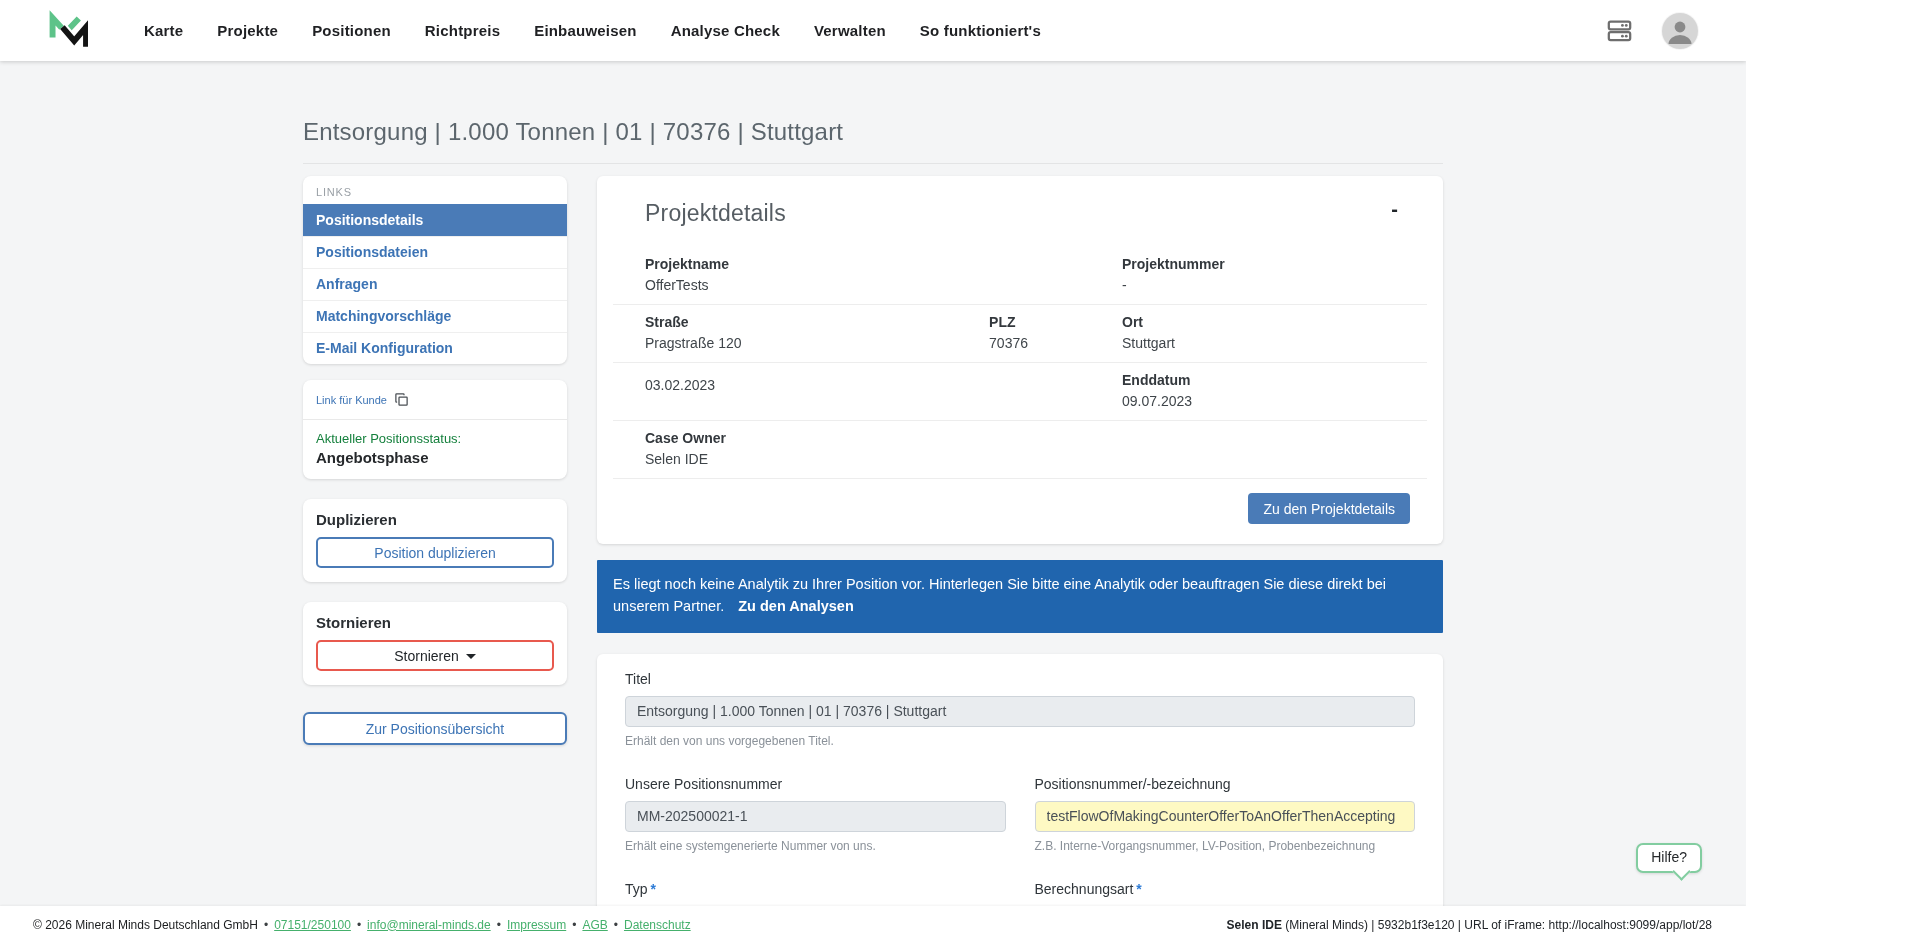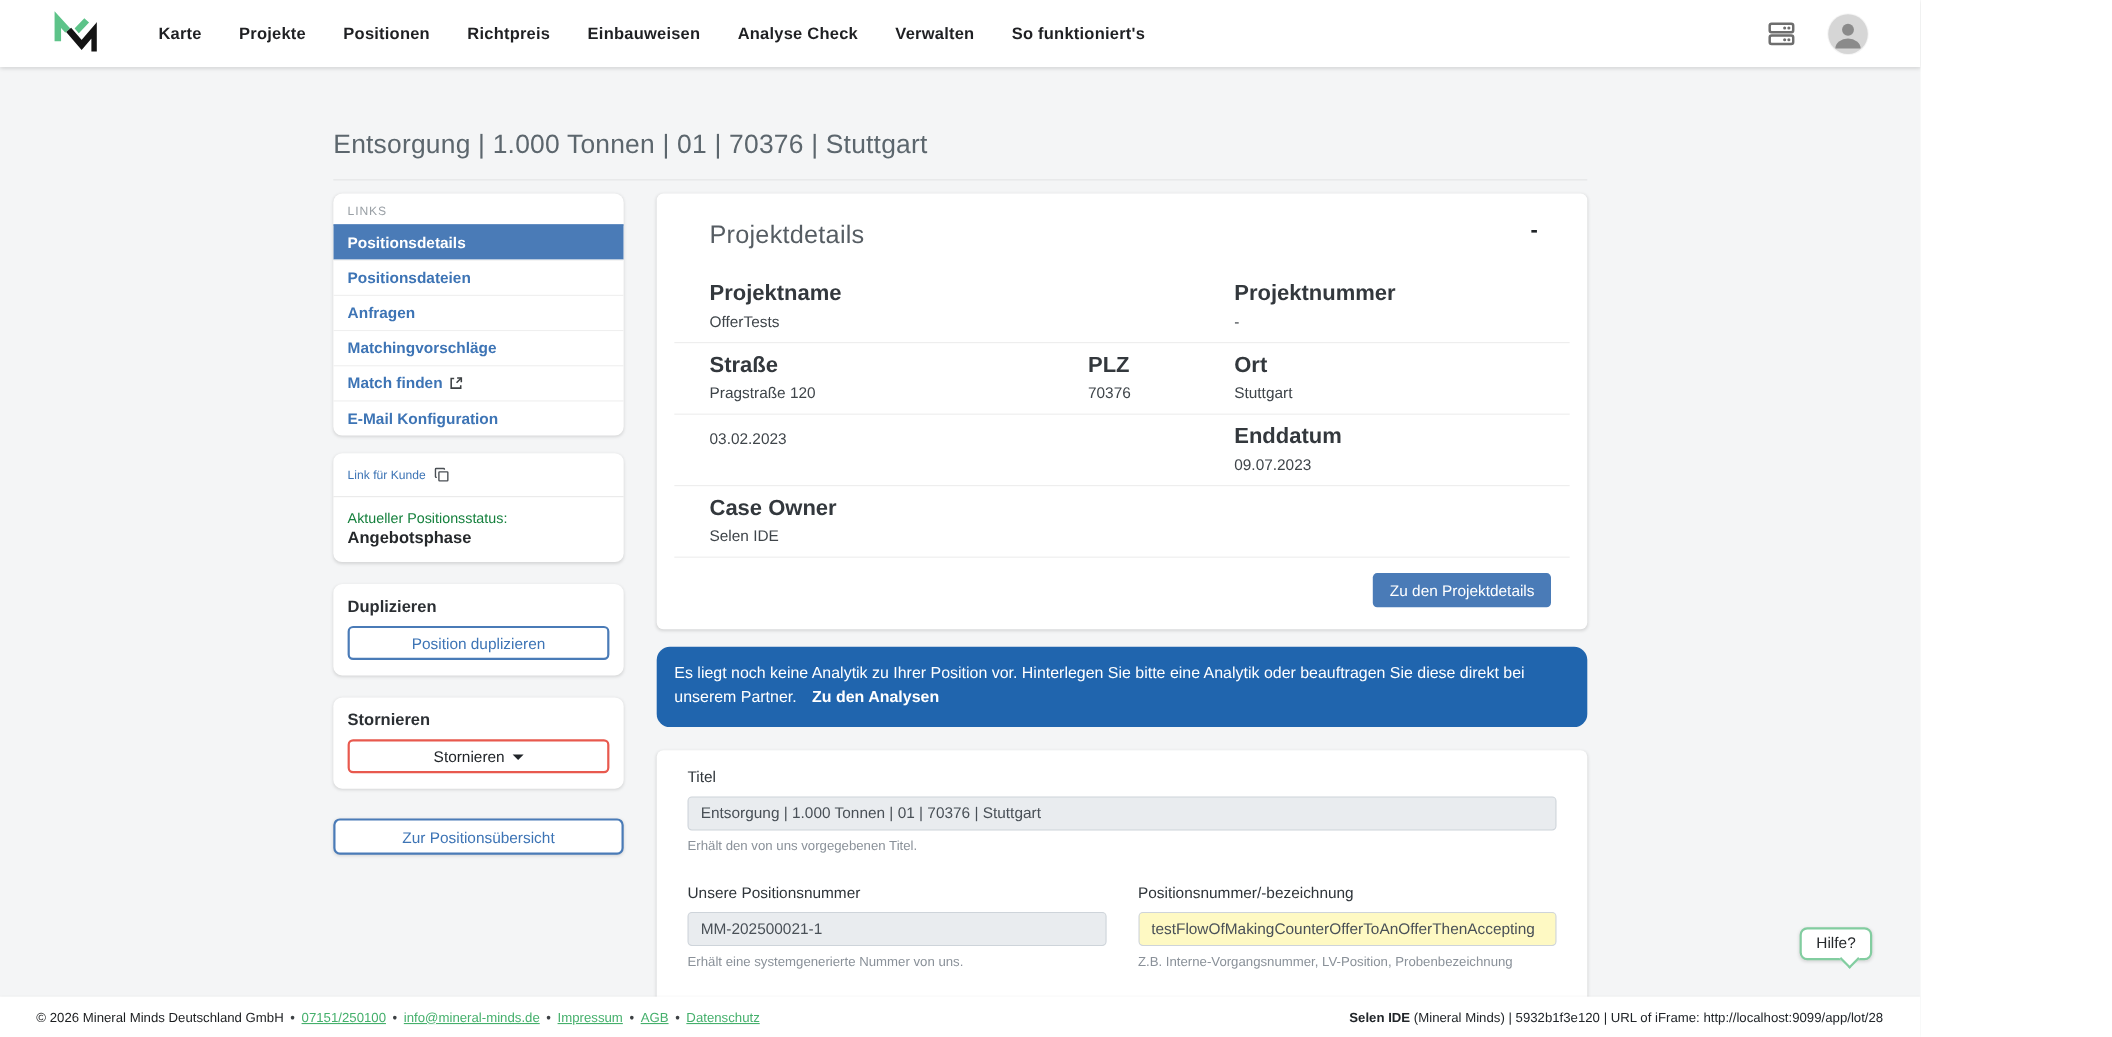--- a/index.html
+++ b/index.html
@@ -55,26 +55,26 @@
   .pd-title { font-size:23px; color:#565d63; letter-spacing:.2px; }
   .pd-collapse { margin-left:auto; font-size:20px; font-weight:700; color:#212529; line-height:18px; cursor:pointer; }
   .pd-rows { margin:6px 16px 0 16px; }
   .pd-row { display:flex; padding:9px 0 11px 32px; border-top:1px solid #ededed; }
   .pd-row:first-child { border-top:none; }
   .pd-rows-end { height:1px; background:#ededed; margin:0 16px; }
   .pd-cell-main { width:61%; }
   .pd-cell-plz { width:17%; }
   .pd-cell-rest { flex:1; }
   .pd-cell-mid { width:44%; }
-  .pd-label { font-size:20px; font-weight:700; color:#33383d; }
+  .pd-label { font-size:14px; font-weight:700; color:#33383d; }
   .pd-value { font-size:14px; color:#3f454a; margin-top:5px; }
   .pd-footer { display:flex; justify-content:flex-end; padding:14px 33px 0 0; }
   .btn-filled-blue { background:#4a7bb7; color:#fff; border:none; height:31px; padding:0 15px; border-radius:4px; font-size:14px; }
 
-  .banner { margin-top:16px; background:#2065ae; border-radius:12px; color:#fff; padding:13px 16px 15px 16px;
+  .banner { margin-top:16px; background:#2065ae; border-radius:1px; color:#fff; padding:13px 16px 15px 16px;
             font-size:14.5px; line-height:1.55; }
   .banner-link { font-weight:700; margin-left:10px; cursor:pointer; white-space:nowrap; }
 
   .form-card { margin-top:21px; border-radius:6px; padding:16px 28px 60px 28px; }
   .f-label { font-size:14px; color:#2f353a; }
   .f-required { color:#2e7cd6; font-weight:700; margin-left:3px; }
   .f-input { margin-top:8px; width:100%; height:31px; border:1px solid #ced4da; border-radius:4px; padding:0 11px;
              font-size:14px; color:#495057; font-family:"Liberation Sans", sans-serif; background:#fef9c3; }
   .f-input:disabled { background:#e9ecef; color:#495057; }
   .f-helper { font-size:12px; color:#8a9199; margin-top:7px; }
@@ -158,30 +158,20 @@
           <div class="side-item">
             <span>Positionsdateien</span>
           </div>
           <div class="side-item">
             <span>Anfragen</span>
           </div>
           <div class="side-item">
             <span>Matchingvorschläge</span>
           </div>
           <div class="side-item">
-            <span>Match finden</span>
-            <span style="display:flex;">
-              <svg width="13" height="13" viewBox="0 0 24 24" fill="none" stroke="#3c4043" stroke-width="2.6">
-                <path d="M9 4 H4 V20 H20 V15"></path>
-                  <path d="M13 11 L21 3"></path>
-                  <path d="M14 3 h7 v7"></path>
-              </svg>
-            </span>
-          </div>
-          <div class="side-item">
             <span>E-Mail Konfiguration</span>
           </div>
         </div>
 
         <div class="card status-card">
           <div class="cust-link">
             <span>Link für Kunde</span>
             <span style="display:flex;">
               <svg width="15" height="15" viewBox="0 0 24 24" fill="none" stroke="#4a4f54" stroke-width="2">
                 <rect x="8" y="8" width="13" height="13" rx="1"></rect>

